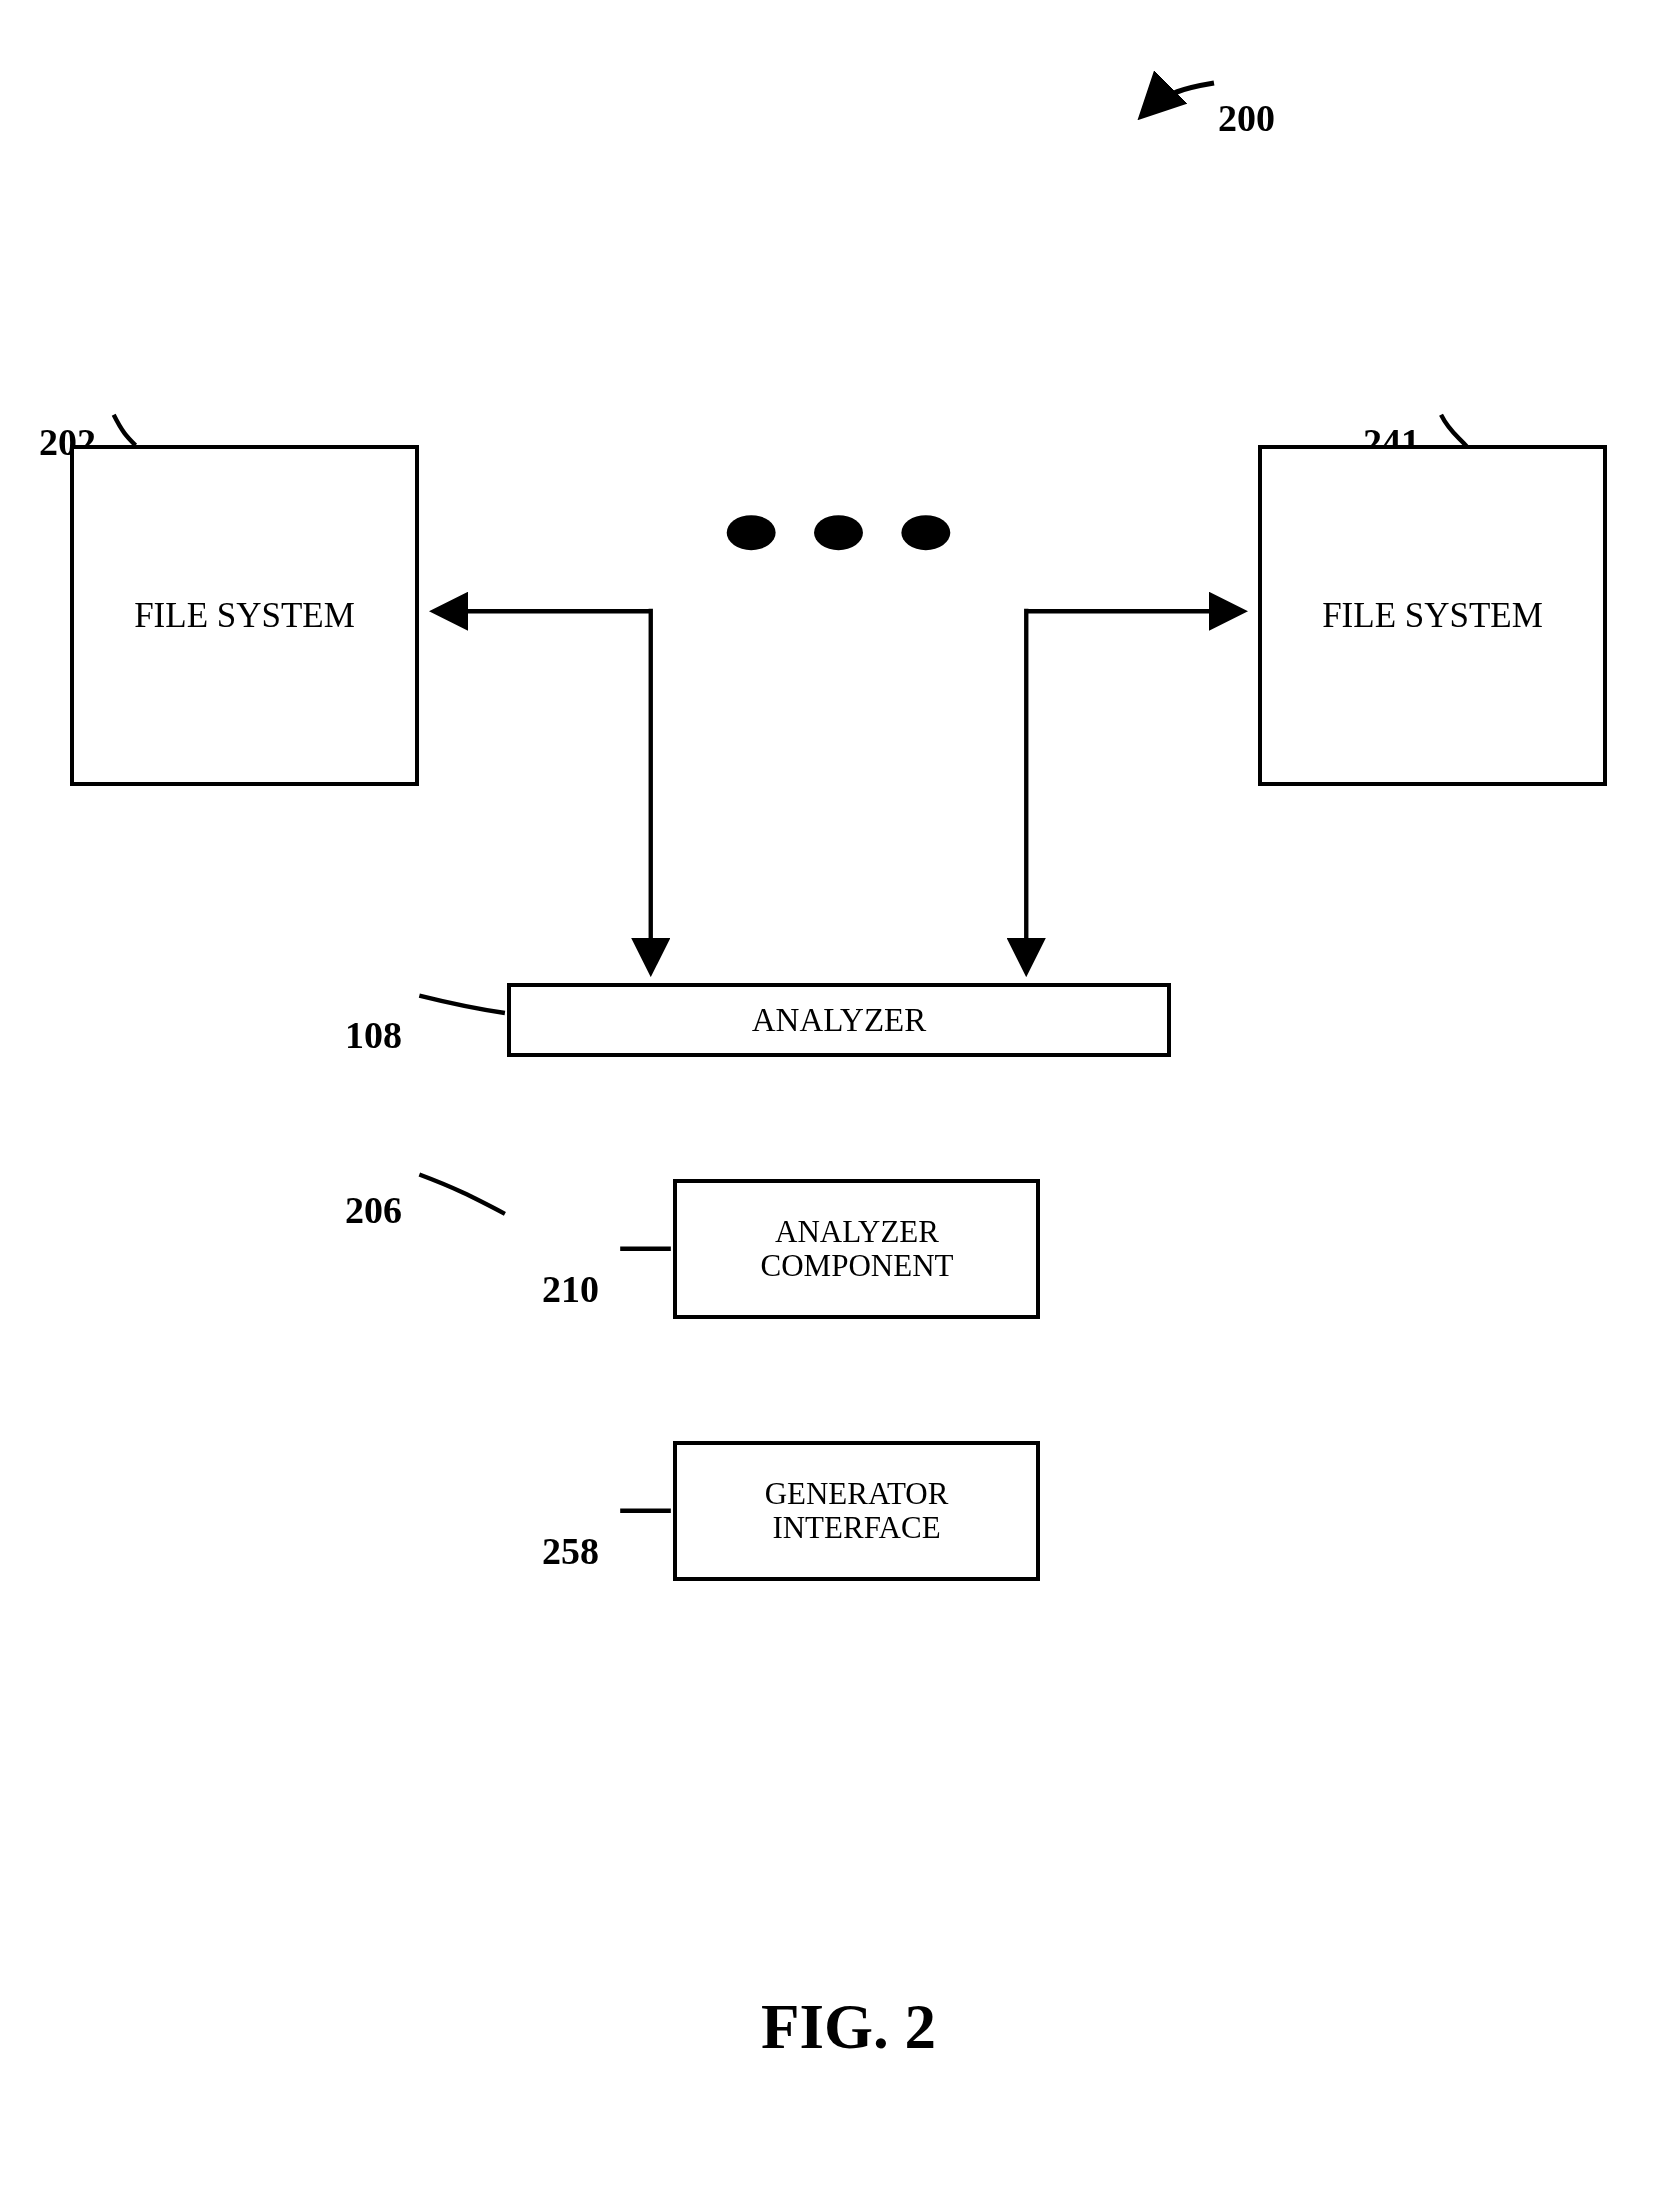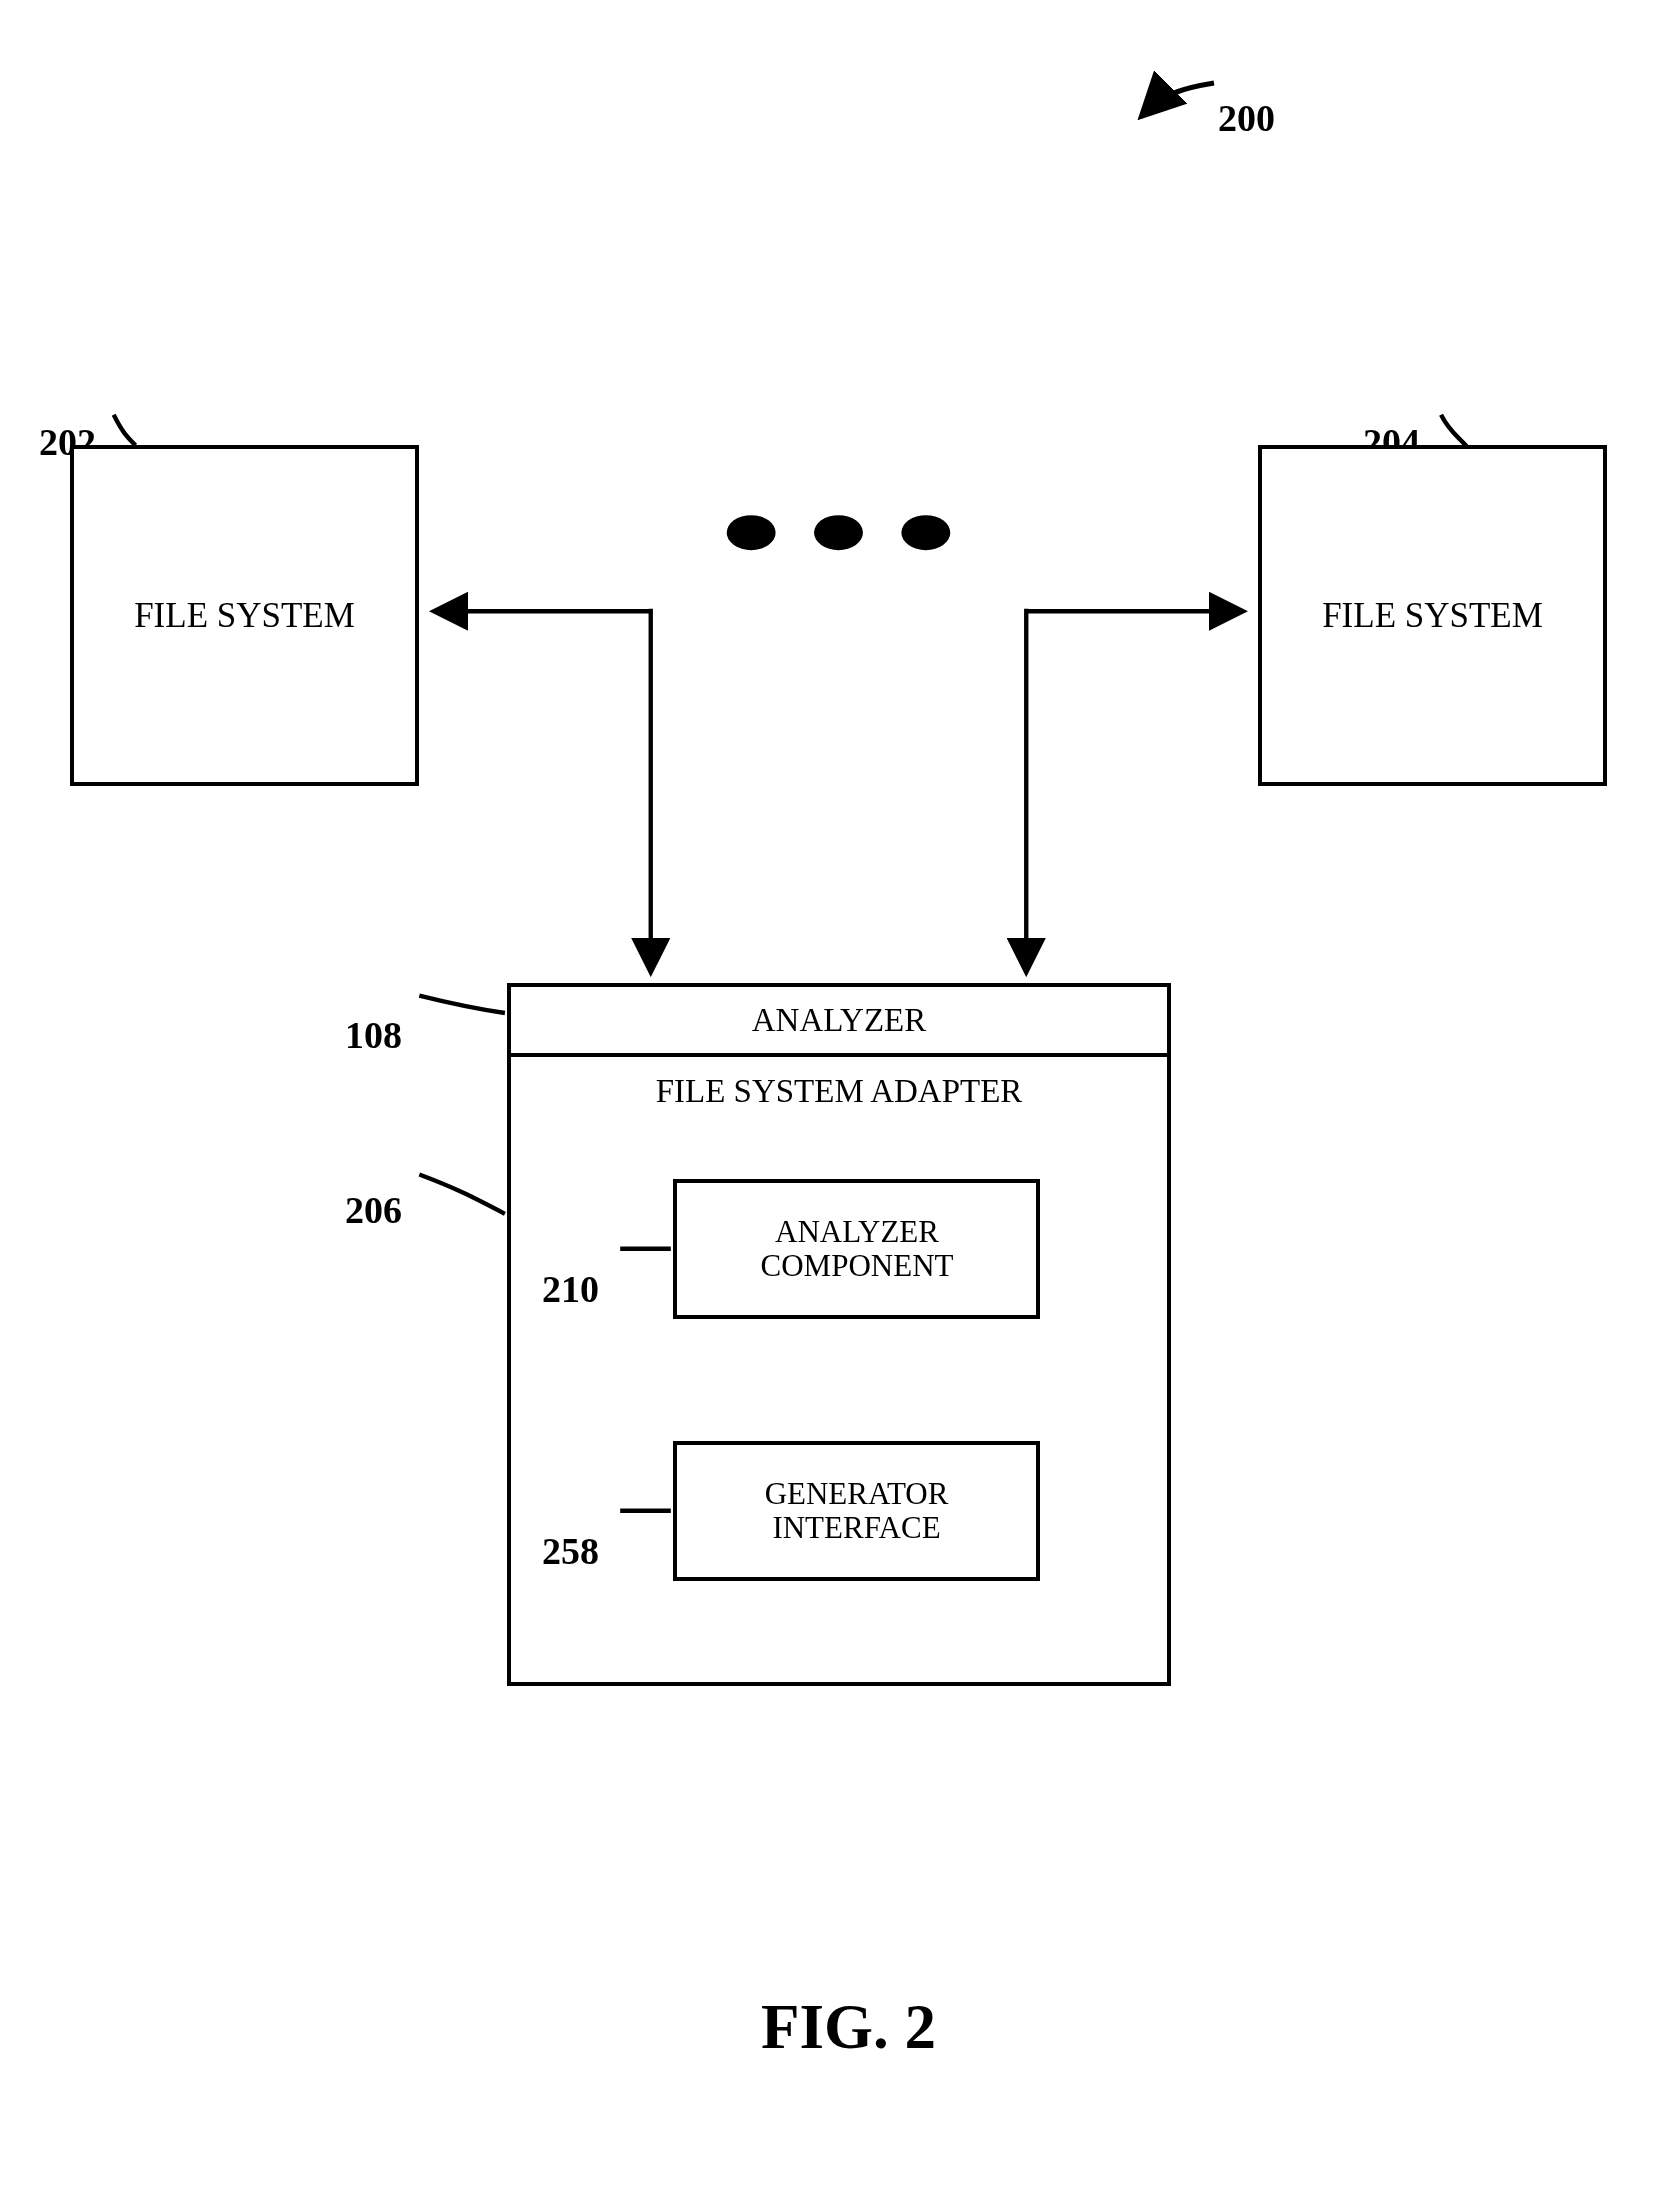--- a/index.html
+++ b/index.html
@@ -46,34 +46,31 @@
 
 <div class="canvas">
 
   <div class="abs ref-num" style="left:1218px; top:52px;">200</div>
 
   <div class="abs ref-num" style="left:39px; top:376px;">202</div>
   <div class="abs box" style="left:70px; top:445px; width:349px; height:341px;">
     <div class="label" style="font-size:35px; position:absolute; left:0; right:0; top:50%; transform:translateY(-50%);">FILE SYSTEM</div>
   </div>
 
-  <div class="abs ref-num" style="left:1363px; top:376px;">204</div>
+  <div class="abs ref-num" style="left:1363px; top:376px;">241</div>
   <div class="abs box" style="left:1258px; top:445px; width:349px; height:341px;">
     <div class="label" style="font-size:35px; position:absolute; left:0; right:0; top:50%; transform:translateY(-50%);">FILE SYSTEM</div>
   </div>
 
   <div class="abs ref-num" style="left:345px; top:969px;">108</div>
   <div class="abs box" style="left:507px; top:983px; width:664px; height:74px;">
     <div class="label" style="font-size:33px; position:absolute; left:0; right:0; top:50%; transform:translateY(-50%);">ANALYZER</div>
   </div>
 
   <div class="abs ref-num" style="left:345px; top:1144px;">206</div>
-  <div class="abs box" style="left:507px; top:1057px; width:664px; height:629px; border-top:none;">
-    <div class="label" style="font-size:33px; position:absolute; left:0; right:0; top:15.7px;">FILE SYSTEM ADAPTER</div>
-  </div>
 
   <div class="abs ref-num" style="left:542px; top:1223px;">210</div>
   <div class="abs box" style="left:673px; top:1179px; width:367px; height:140px;">
     <div class="label" style="font-size:31px; position:absolute; left:1px; right:0; top:50%; transform:translateY(-50%); white-space:pre-line;">ANALYZER
 COMPONENT</div>
   </div>
 
   <div class="abs ref-num" style="left:542px; top:1485px;">258</div>
   <div class="abs box" style="left:673px; top:1441px; width:367px; height:140px;">
     <div class="label" style="font-size:31px; position:absolute; left:0; right:0; top:50%; transform:translateY(-50%); white-space:pre-line;">GENERATOR

